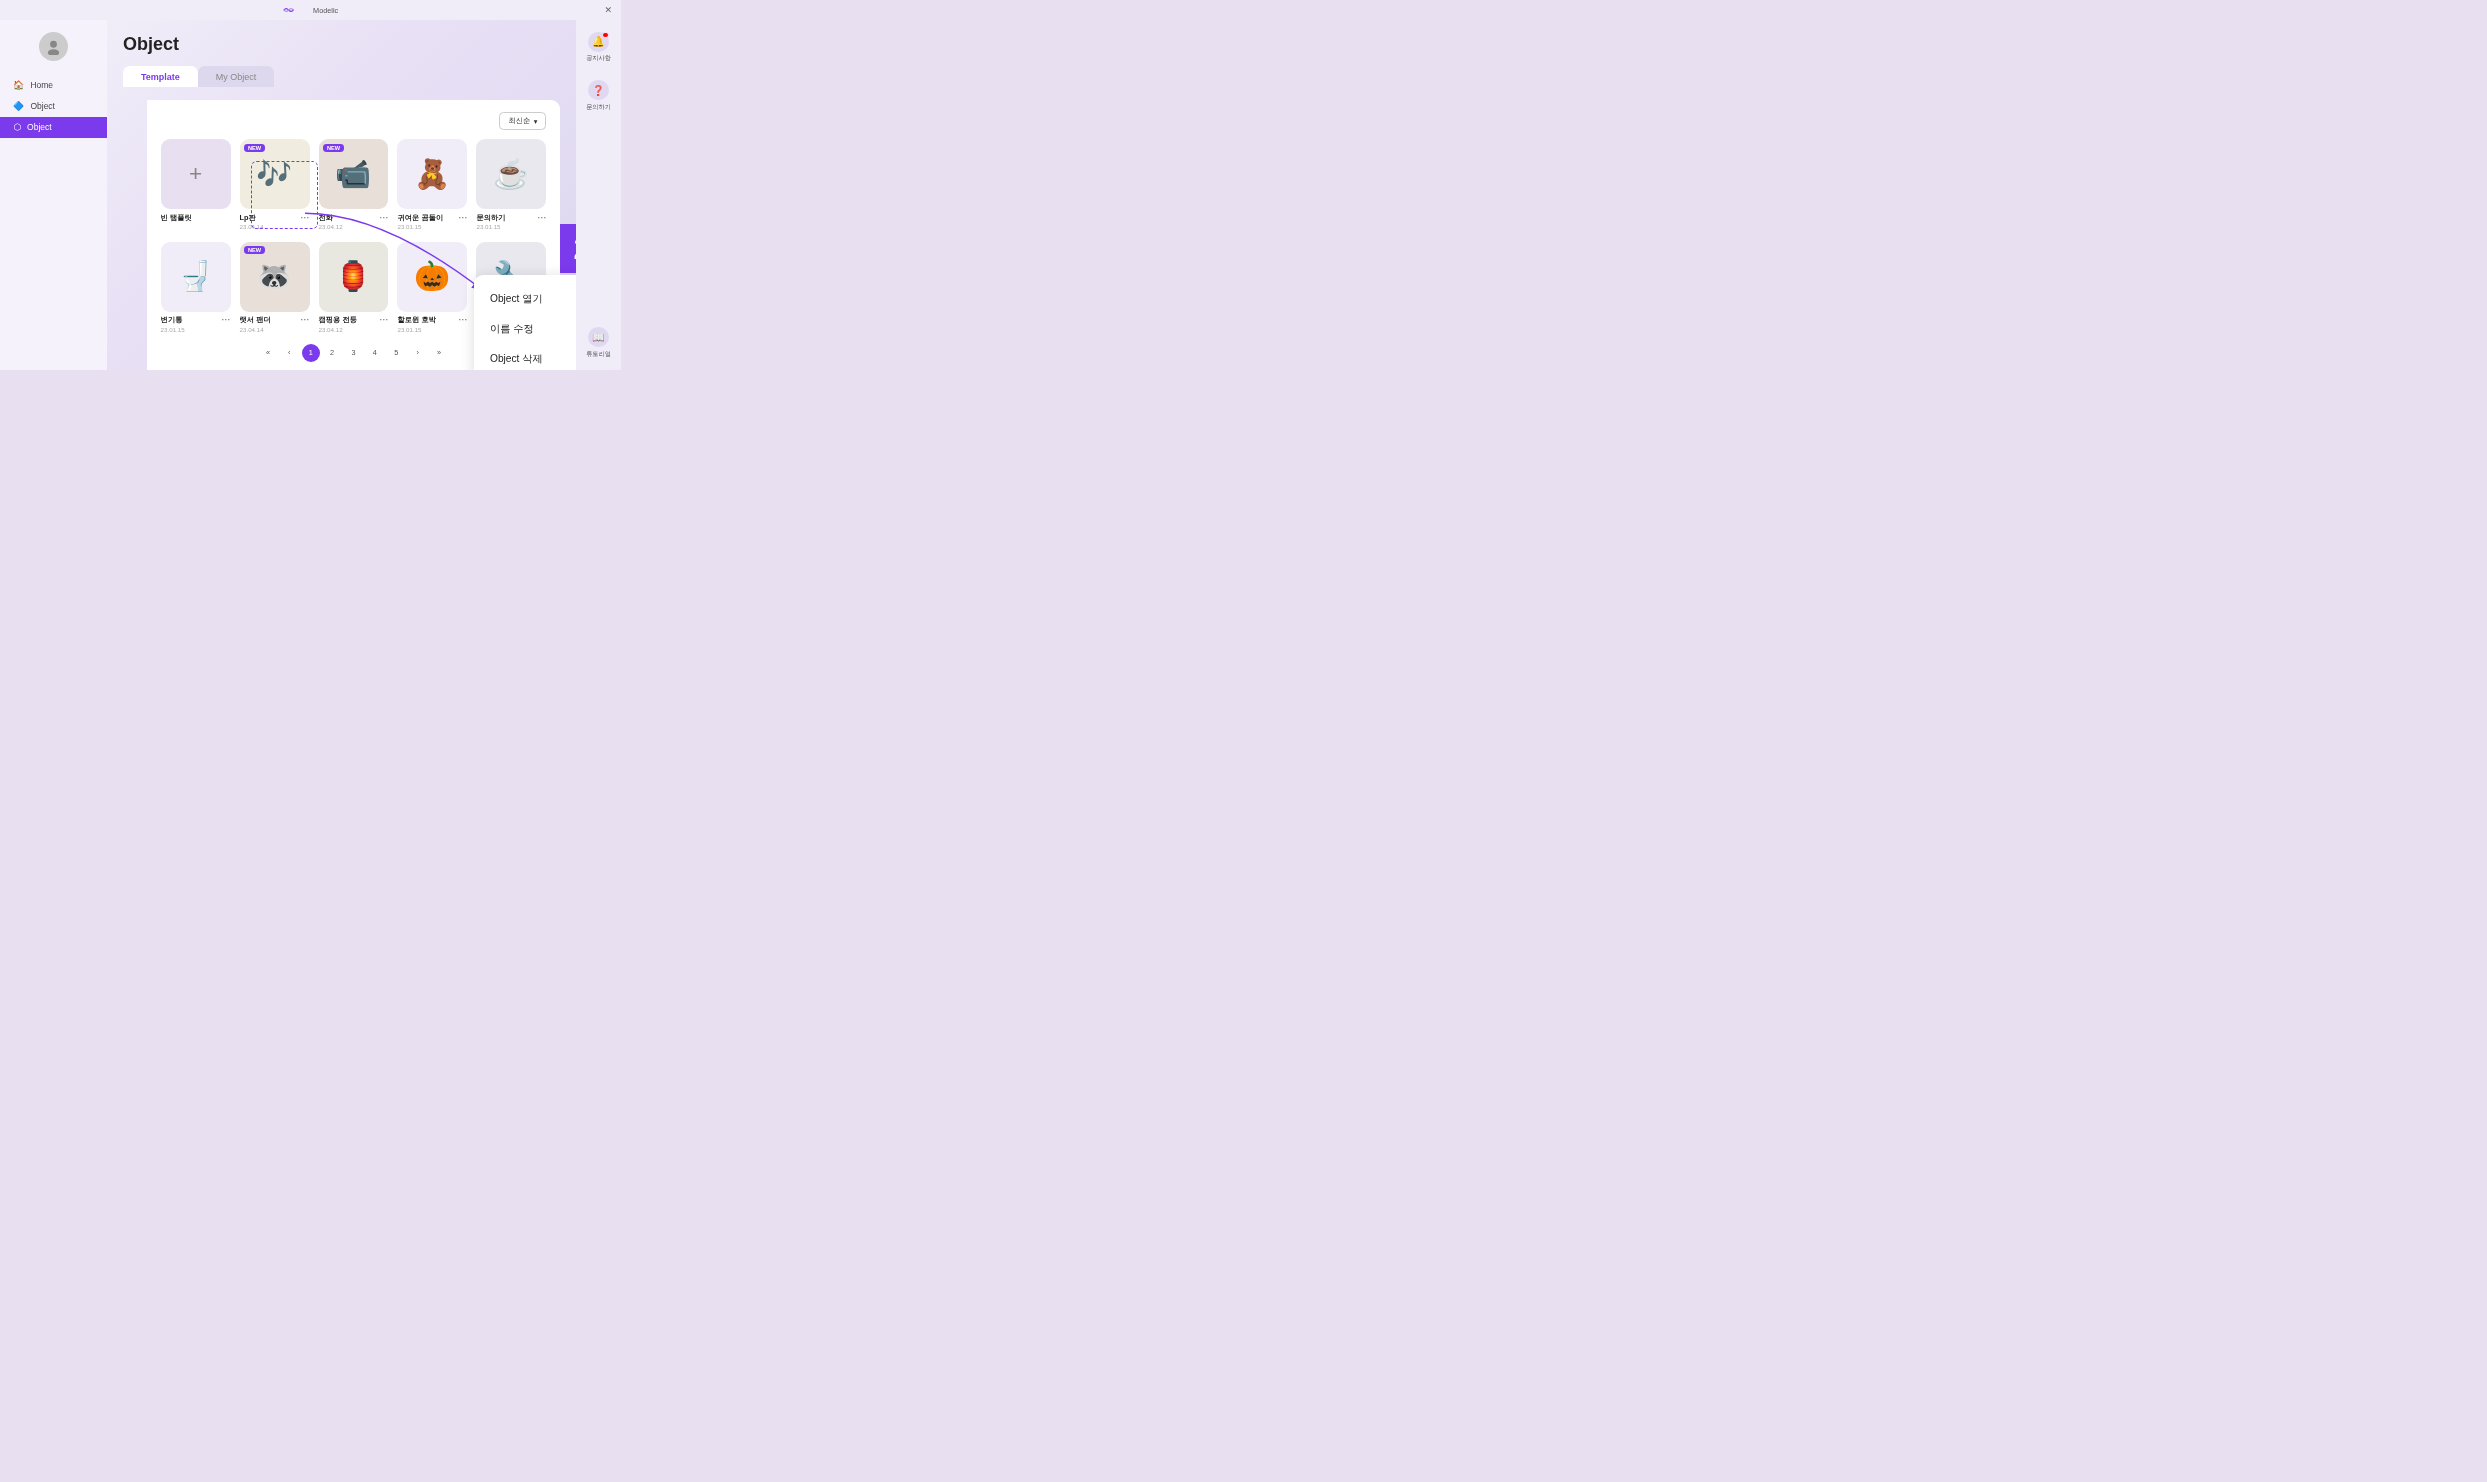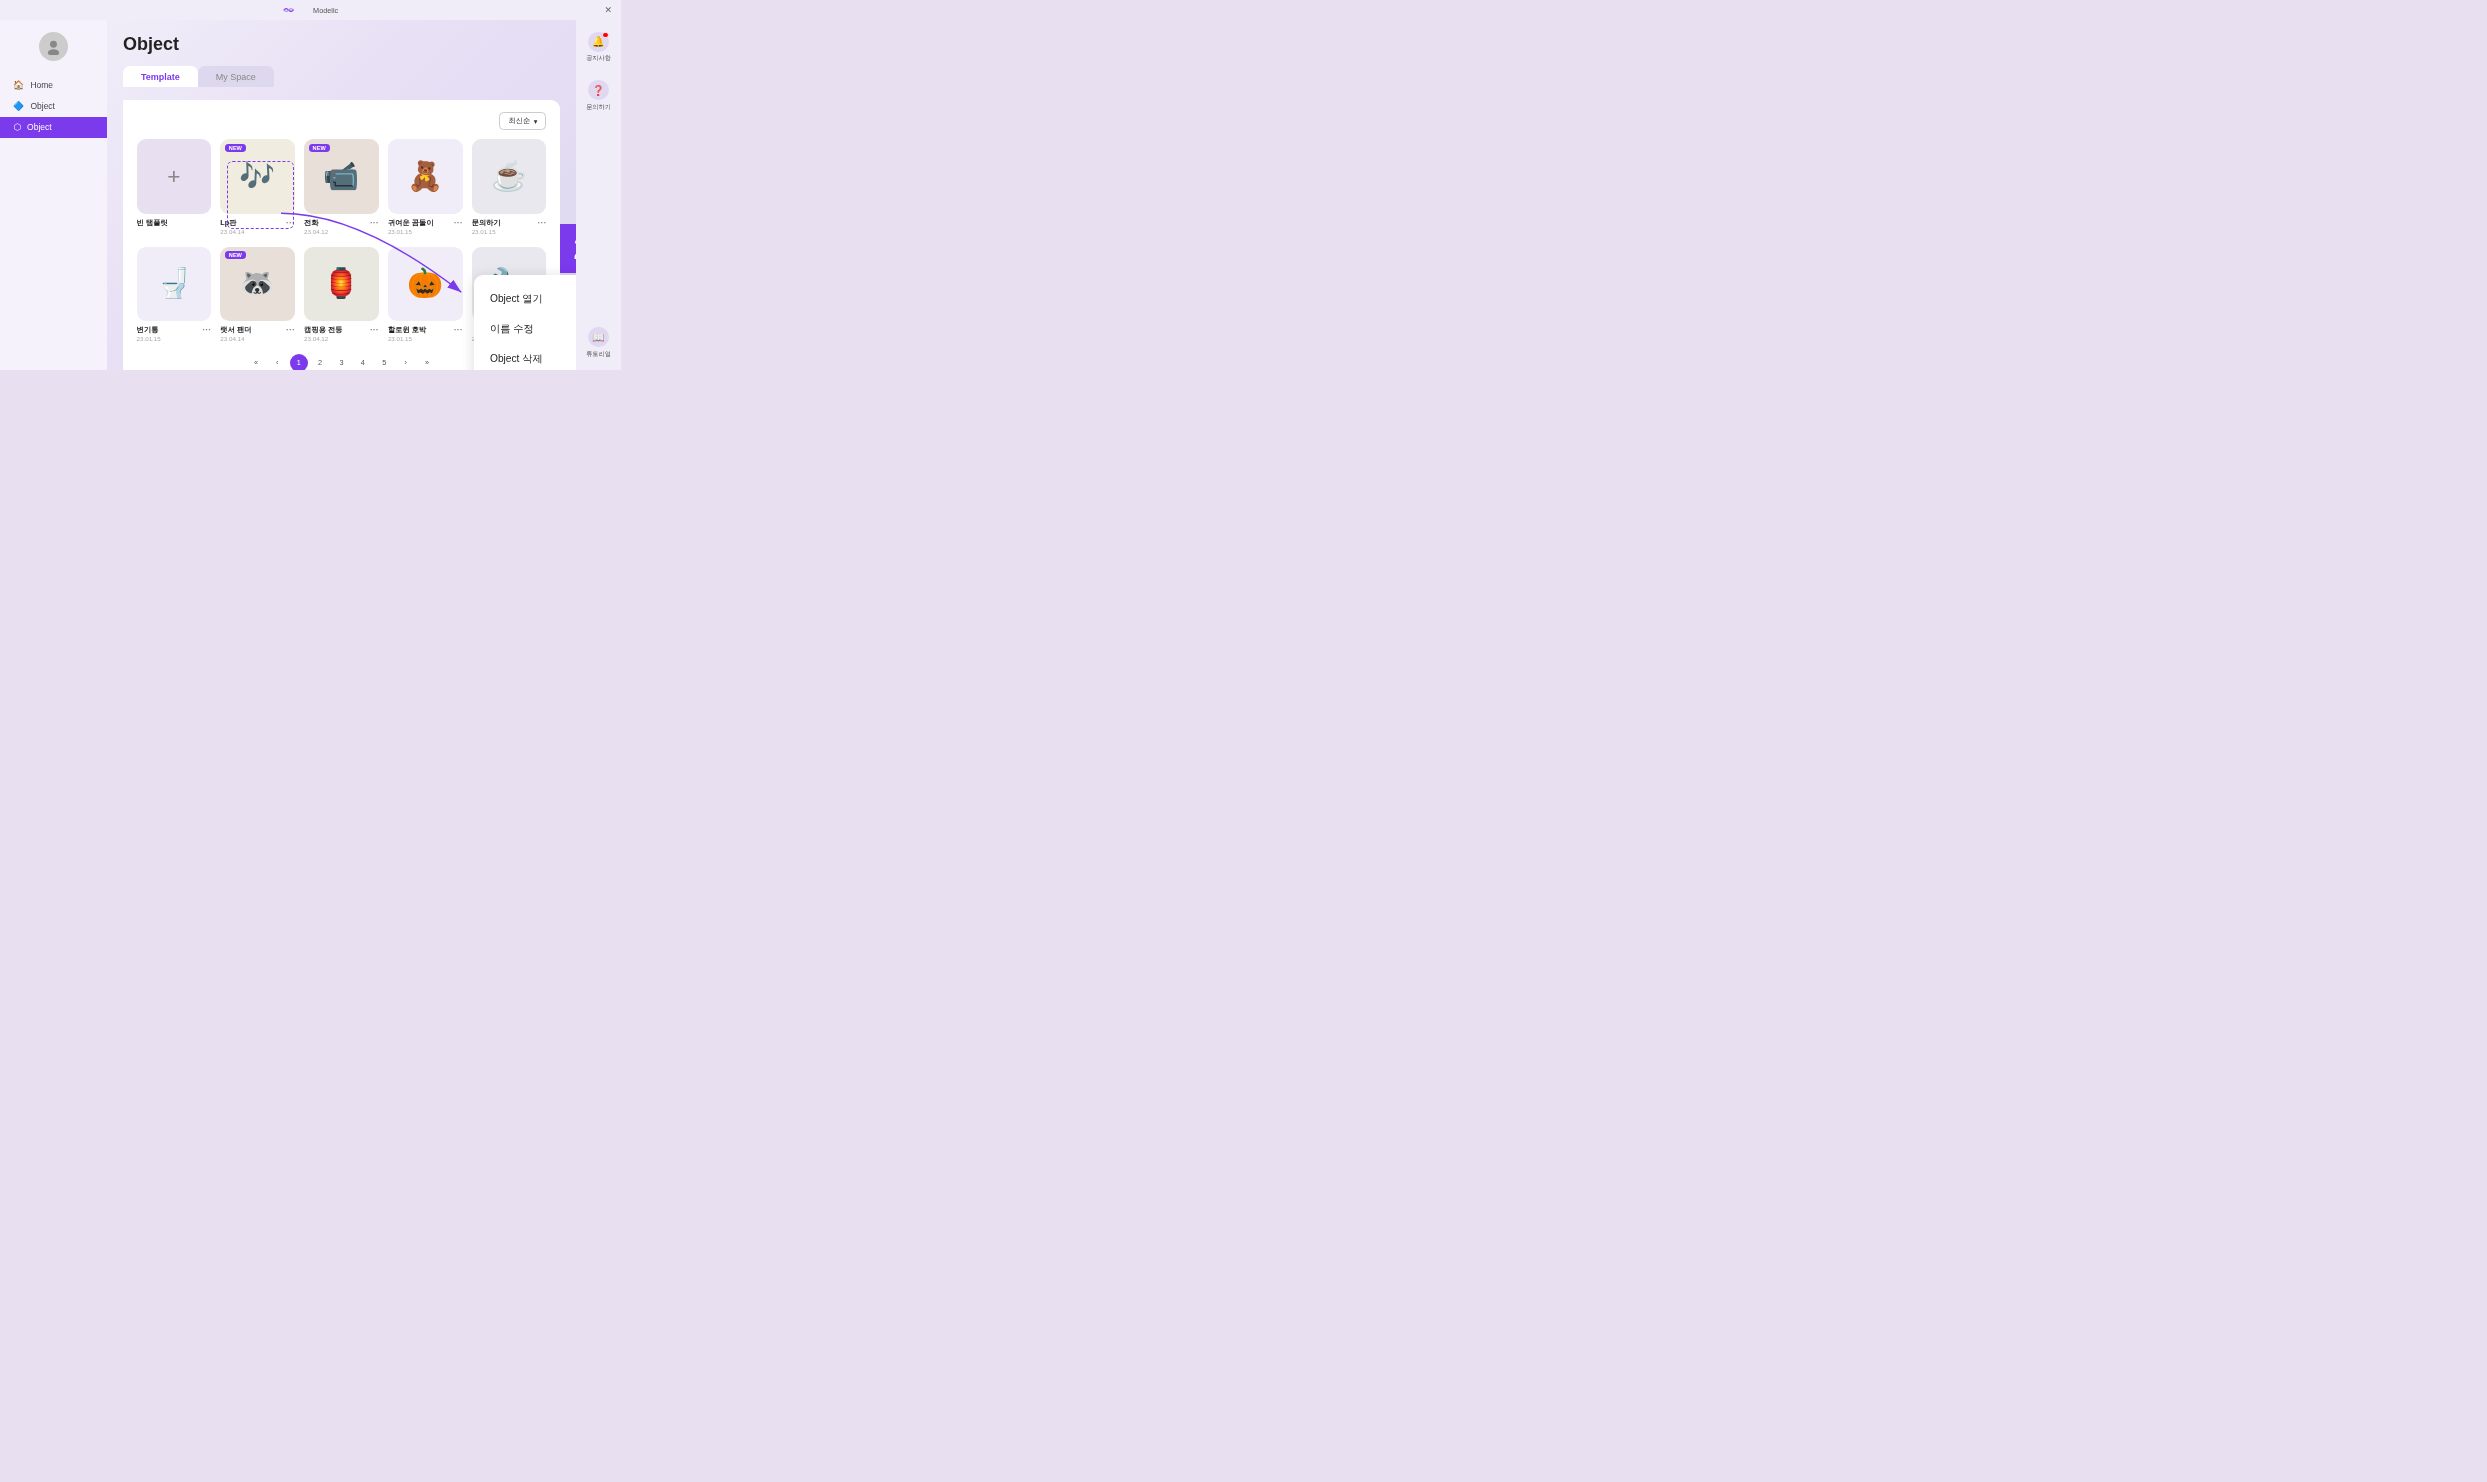--- a/index.html
+++ b/index.html
@@ -171,20 +171,21 @@
       color: #888;
     }
 
     
     .content-panel {
       background: white;
       border-radius: 0 9px 9px 9px;
       padding: 11.3px 13.6px;
       min-height: 294px;
       position: relative;
+      margin-left: 24px;
     }
 
     
     .sort-row {
       display: flex;
       justify-content: flex-end;
       margin-bottom: 9px;
     }
     .sort-select {
       border: 0.6px solid #ccc;
@@ -384,21 +385,21 @@
   </div>
 
   <div class="main-content">
     <div class="page-title">Object</div>
 
     <div class="tabs">
       <div class="tab active">
         <span>Template</span>
       </div>
       <div class="tab inactive">
-        <span>My Space</span>
+        <span>My Object</span>
       </div>
     </div>
 
     <div class="content-panel">
 
       <div class="sort-row">
         <div class="sort-select">
           <span>최신순</span>
           <span>▾</span>
         </div>

